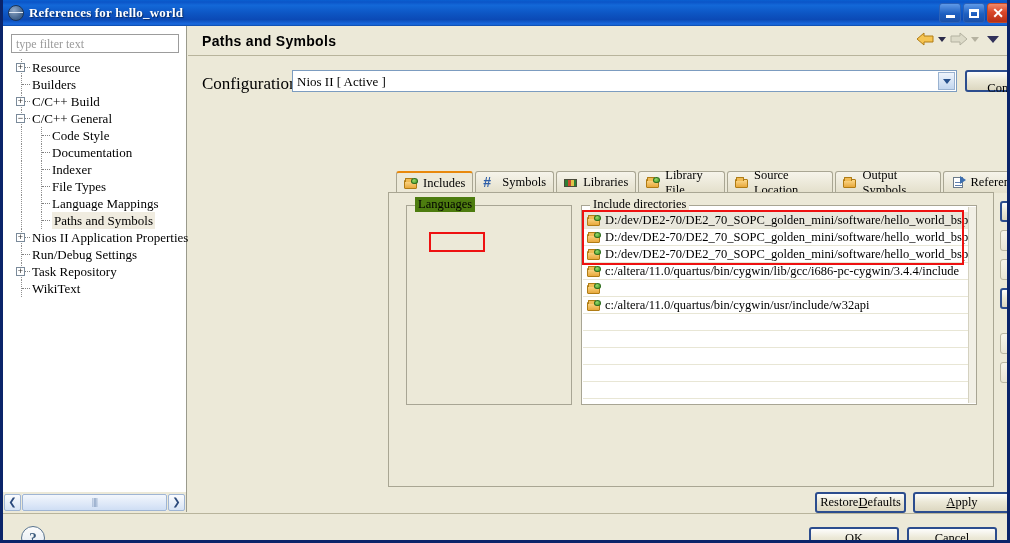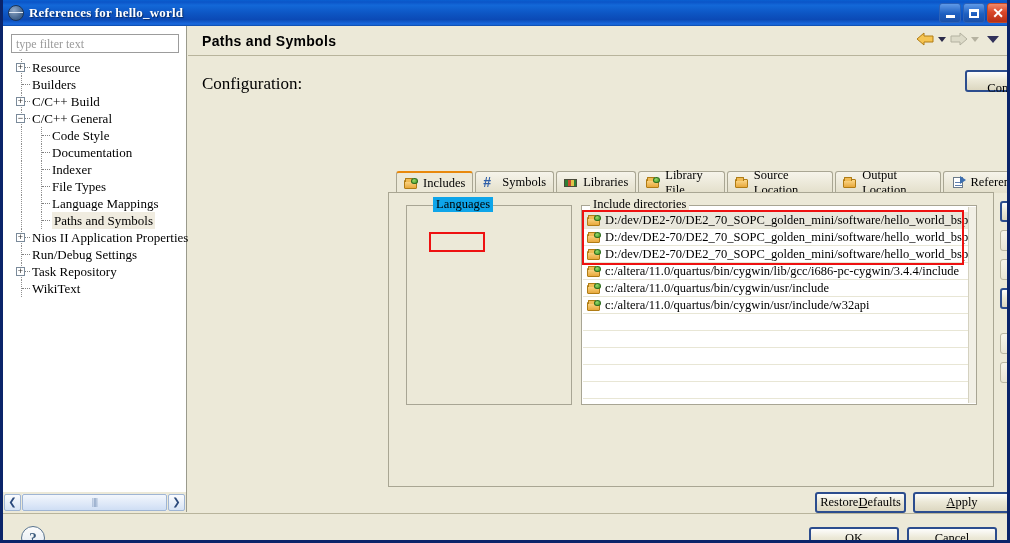--- a/index.html
+++ b/index.html
@@ -217,22 +217,22 @@
   
   #tabpanel {
     position: absolute; left: 200px; top: 166px; width: 606px; height: 295px;
     border: 1px solid #a9a693; background: #ece9d8;
   }
   #langgroup {
     position: absolute; left: 17px; top: 12px; width: 166px; height: 200px;
     border: 1px solid #a8a594; background: #ece9d8;
   }
   #langgroup .glabel {
-    position: absolute; left: 8px; top: -9px; background: #0ea5e9;
-    padding: 0 3px; font-size: 12.5px; margin-left: 18px;
+    position: absolute; left: 8px; top: -9px; background: #4d7c0f;
+    padding: 0 3px; font-size: 12.5px;
   }
   .langitem {
     position: relative; height: 16px; line-height: 16px; font-size: 12.5px;
     padding-left: 28px; white-space: nowrap;
   }
   .langitem .ldash { position: absolute; left: 14px; top: 7px; width: 8px; border-top: 1px dotted #8a8a8a; }
   .langitem .lvline { position: absolute; left: 14px; top: 0; height: 16px; border-left: 1px dotted #8a8a8a; }
   .langitem.sel > span.lt { background: #2f5fc8; color: #fff; padding: 0 3px; }
 
   #incgroup {
@@ -421,20 +421,26 @@
               <path d="M11,2 L11,5 L2,5 L2,11 L11,11 L11,14 L18,8 Z" fill="#dcdac8" stroke="#b3b1a0" stroke-width="1"></path>
             </svg>
           </span>
           <span class="chev dim"></span>
           <span class="bigchev"></span>
         </div>
       </div>
 
       <div id="cfgrow">
         <div id="cfglabel">Configuration:</div>
+        <div id="cfgcombo">
+          <span>Nios II  [ Active ]</span>
+          <span class="dd">
+              <i></i>
+            </span>
+        </div>
         <div class="btn focus" id="managecfg">Manage Configurations...</div>
       </div>
 
       <div id="tabs">
           <div class="tab active">
             <span class="ticon">
               <span class="fld"></span>
               <span class="grn"></span>
             </span>
             <span>Includes</span>
@@ -459,21 +465,21 @@
           <div class="tab">
             <span class="ticon">
               <span class="fld"></span>
             </span>
             <span>Source Location</span>
           </div>
           <div class="tab">
             <span class="ticon">
               <span class="fld"></span>
             </span>
-            <span>Output Location</span>
+            <span>Output Symbols</span>
           </div>
           <div class="tab">
             <span class="ticon">
               <span class="pgicon"></span>
               <span class="arrico"></span>
             </span>
             <span>References</span>
           </div>
         </div>
 
@@ -513,21 +519,20 @@
                   <span class="fld"></span>
                   <span class="grn"></span>
                 </span>
                 <span>c:/altera/11.0/quartus/bin/cygwin/lib/gcc/i686-pc-cygwin/3.4.4/include</span>
               </div>
               <div class="incrow">
                 <span class="ticon">
                   <span class="fld"></span>
                   <span class="grn"></span>
                 </span>
-                <span>c:/altera/11.0/quartus/bin/cygwin/usr/include</span>
               </div>
               <div class="incrow">
                 <span class="ticon">
                   <span class="fld"></span>
                   <span class="grn"></span>
                 </span>
                 <span>c:/altera/11.0/quartus/bin/cygwin/usr/include/w32api</span>
               </div>
               <div class="incrow"></div>
               <div class="incrow"></div>

